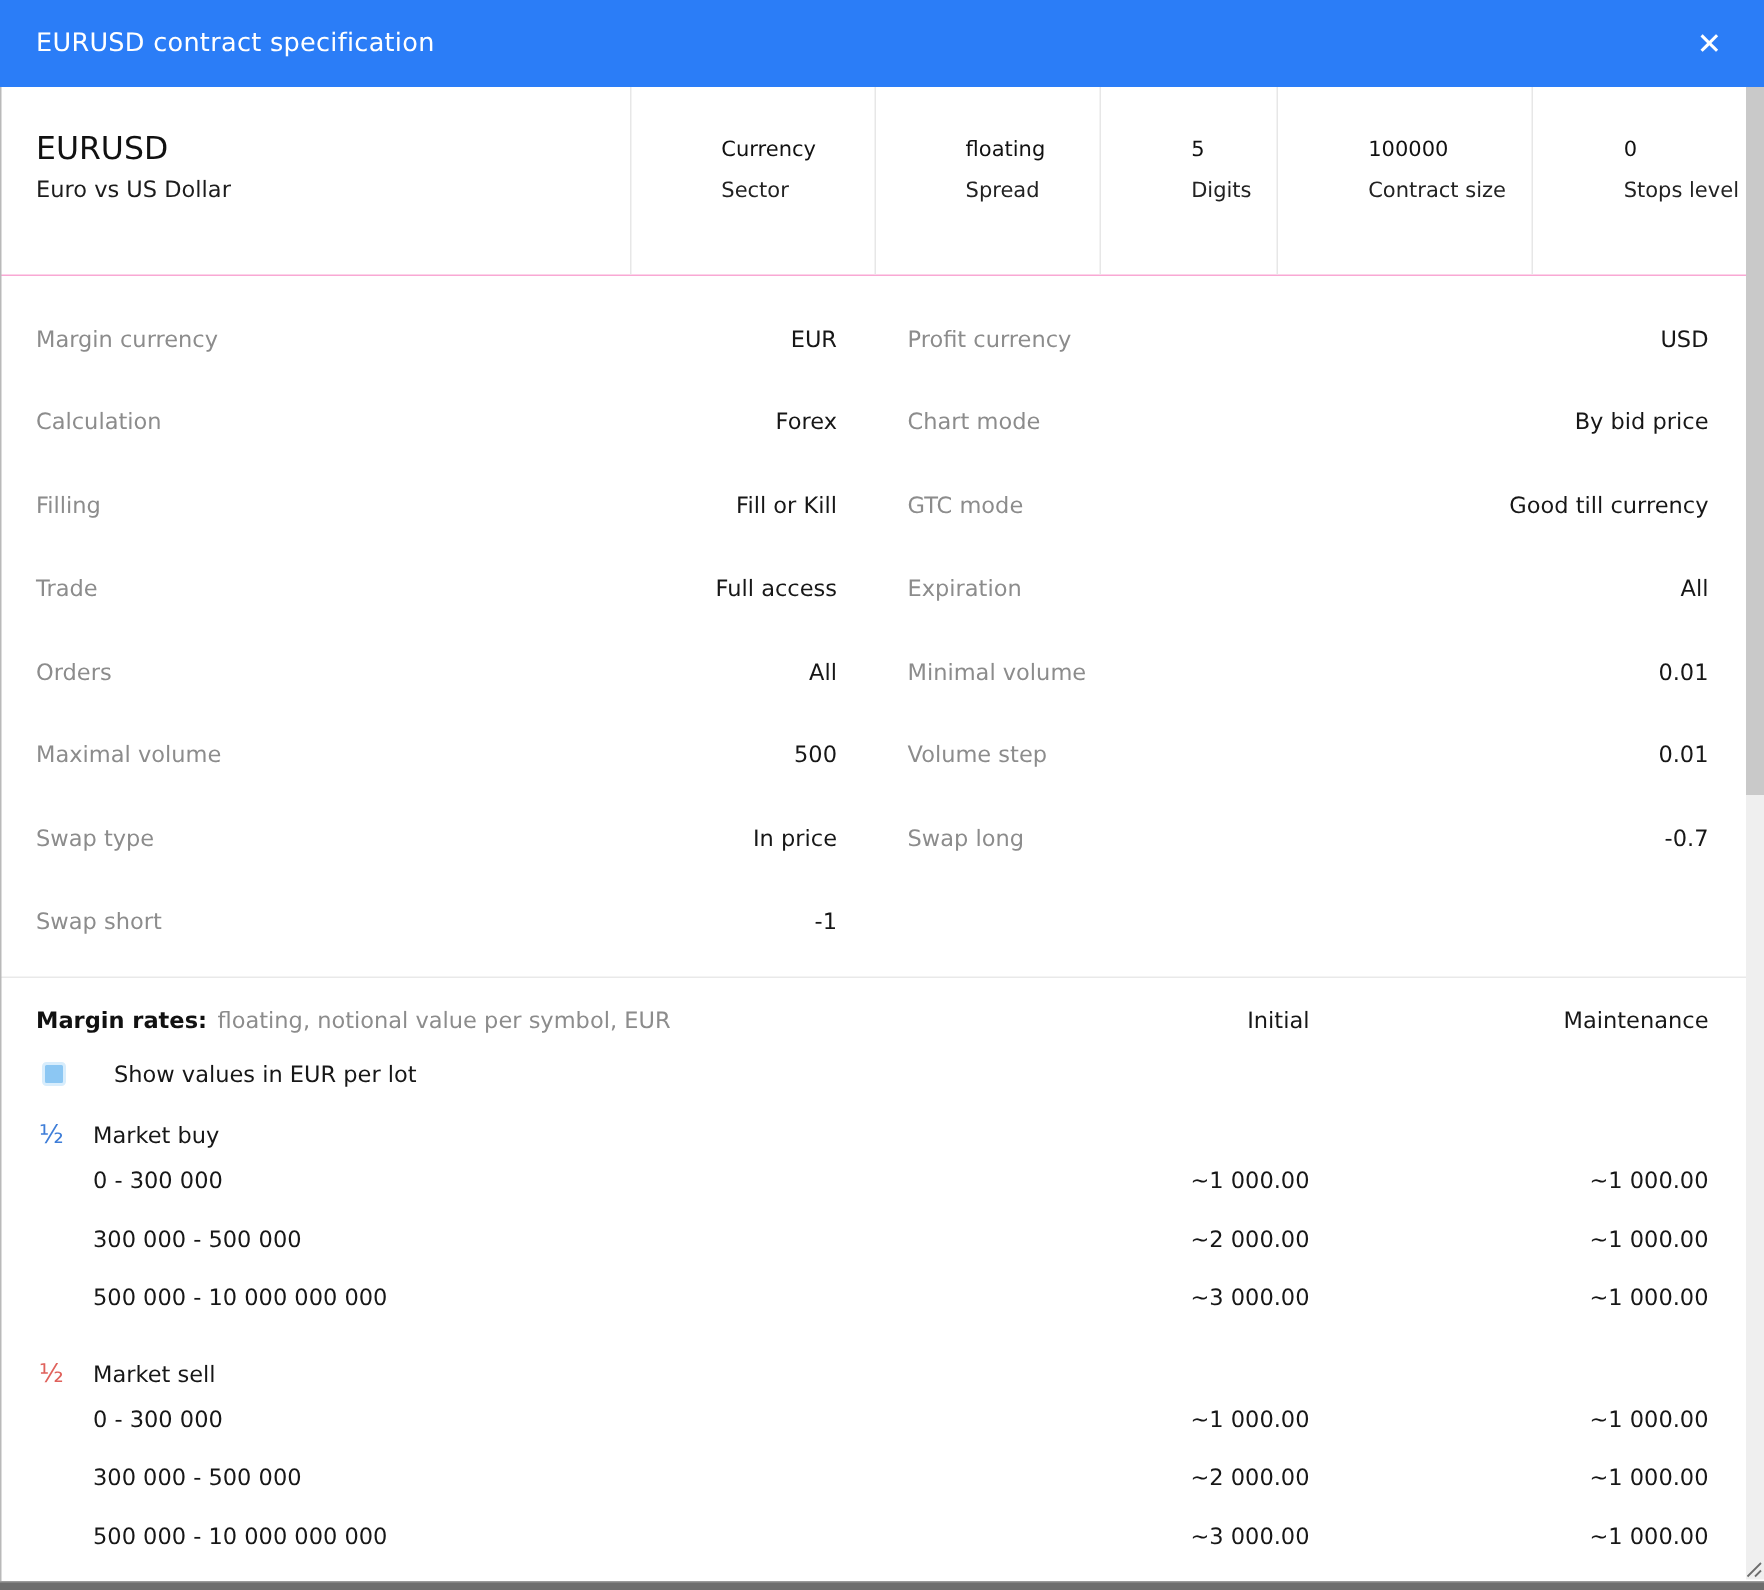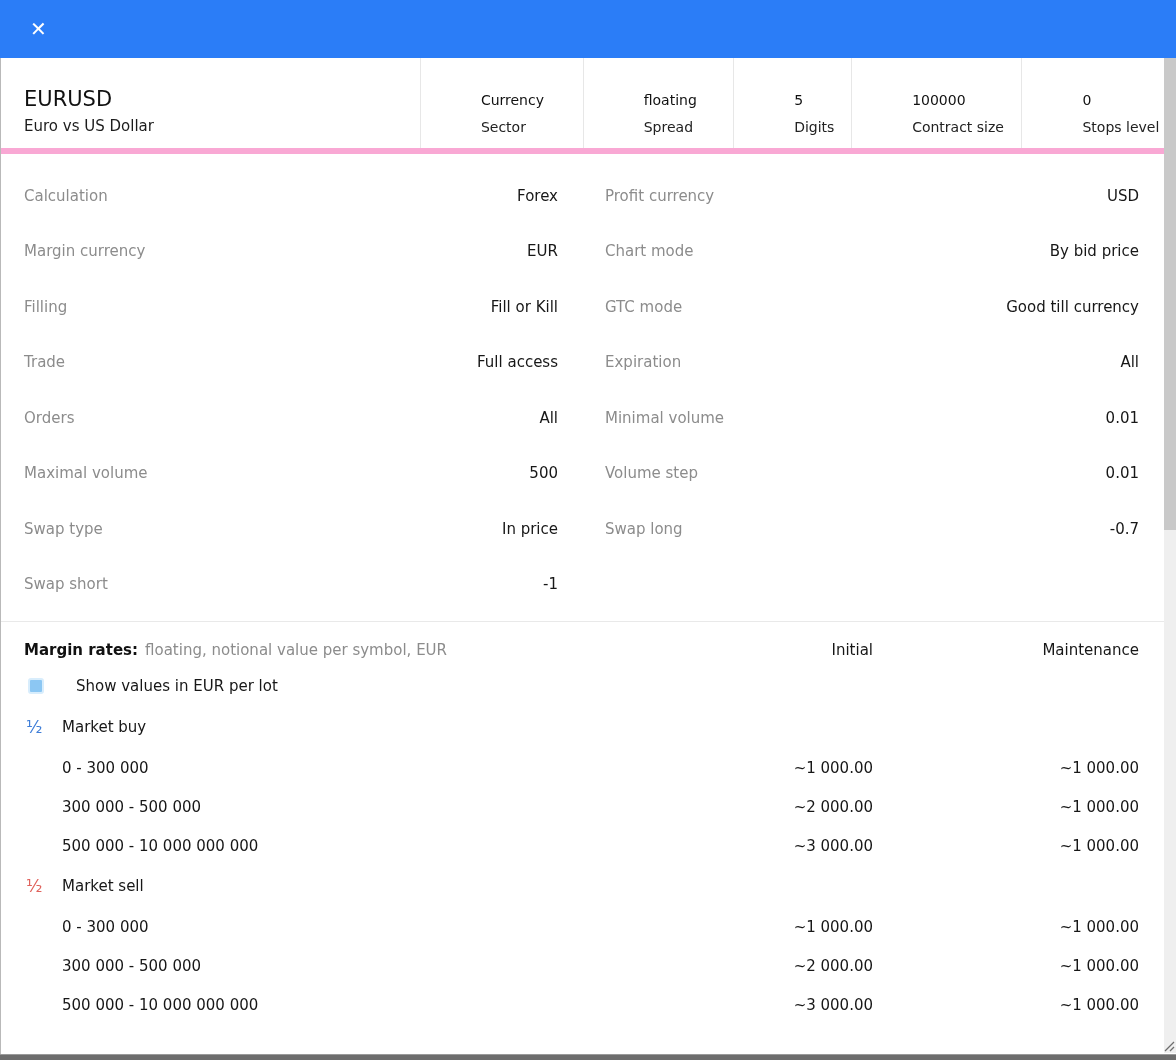--- a/index.html
+++ b/index.html
@@ -12,21 +12,21 @@
 
   
   .hdr {
     height:58px; background:#2b7df7; display:flex; align-items:center;
     justify-content:space-between; padding:0 22px 0 24px;
   }
   .hdr-title { color:#fff; font-size:17px; letter-spacing:.2px; }
   .hdr-close { color:#fff; font-size:20px; line-height:1; cursor:pointer; padding:4px 6px; }
 
   
-  .summary { height:96px; display:flex; border-bottom:6px solid #f9a8d4;gap:35px; }
+  .summary { height:126px; display:flex; border-bottom:1px solid #f9a8d4;gap:35px; }
   .s-cell { border-right:1px solid #e7e7e7; padding:30px 8px 0 25px; }
   .s-cell:last-child { border-right:none; }
   .sym-cell { width:500px; border-right:1px solid #e7e7e7; padding:28px 8px 0 24px; }
   .sym-name { font-size:21px; color:#111; line-height:26px; }
   .sym-desc { font-size:15px; color:#1c1c1c; margin-top:5px; }
   .s-val { font-size:14px; color:#111; line-height:24px; }
   .s-lbl { font-size:14px; color:#222; margin-top:7px; }
 
   
   .props { display:flex; padding:14px 0 9px 0; }
@@ -46,39 +46,40 @@
   .col-maint { width:266px; text-align:right; font-size:15px; color:#171717; }
   .cb-row { height:40px; display:flex; align-items:center; }
   .cb-box {
     width:16px; height:16px; margin-left:4px; border-radius:3px;
     background:#8cc7f3; border:2px solid #d8edfc; cursor:pointer;
   }
   .cb-label { font-size:15px; color:#171717; margin-left:32px; }
   .grp-header { height:42px; display:flex; align-items:center; }
   .g-icon { width:38px; padding-left:2px; font-size:17px; }
   .g-name { font-size:15px; color:#171717; }
-  .tier-row { height:39px; display:flex; align-items:center; }
+  .tier-row { height:39px; display:flex; }
   .t-range { flex:1; padding-left:38px; font-size:15px; color:#171717; }
   .t-init { width:280px; text-align:right; font-size:15px; color:#171717; }
   .t-maint { width:266px; text-align:right; font-size:15px; color:#171717; }
 
   
   .left-edge { position:absolute; left:0; top:58px; bottom:6px; width:1px; background:#b9b9b9; }
   .scroll-track { position:absolute; right:0; top:58px; bottom:7px; width:12px; background:#efefef; }
   .scroll-thumb { position:absolute; top:0; left:0; width:12px; height:472px; background:#c9c9c9; }
   .bottom-strip { position:absolute; left:0; right:0; bottom:0; height:6px;
     background:#6d6d6d; border-top:1px solid #9a9a9a; }
   .resize-grip { position:absolute; right:1px; bottom:8px; width:12px; height:12px; cursor:nwse-resize; }
 </style>
 </head>
 <body>
 
 <div class="dialog">
 
   <div class="hdr">
+    <span class="hdr-title">EURUSD contract specification</span>
     <span class="hdr-close">✕</span>
   </div>
 
   <div class="summary">
     <div class="sym-cell">
       <div class="sym-name">EURUSD</div>
       <div class="sym-desc">Euro vs US Dollar</div>
     </div>
 
   <div class="s-cell" style="width: 147px;">
@@ -99,26 +100,26 @@
       </div>
       <div class="s-cell" style="width: 136px;">
         <div class="s-val">0</div>
         <div class="s-lbl">Stops level</div>
       </div>
     </div>
 
   <div class="props">
     <div class="props-col left" id="props-left">
         <div class="prop-row">
+          <span class="p-label">Margin currency</span>
+          <span class="p-value">EUR</span>
+        </div>
+        <div class="prop-row">
           <span class="p-label">Calculation</span>
           <span class="p-value">Forex</span>
-        </div>
-        <div class="prop-row">
-          <span class="p-label">Margin currency</span>
-          <span class="p-value">EUR</span>
         </div>
         <div class="prop-row">
           <span class="p-label">Filling</span>
           <span class="p-value">Fill or Kill</span>
         </div>
         <div class="prop-row">
           <span class="p-label">Trade</span>
           <span class="p-value">Full access</span>
         </div>
         <div class="prop-row">

